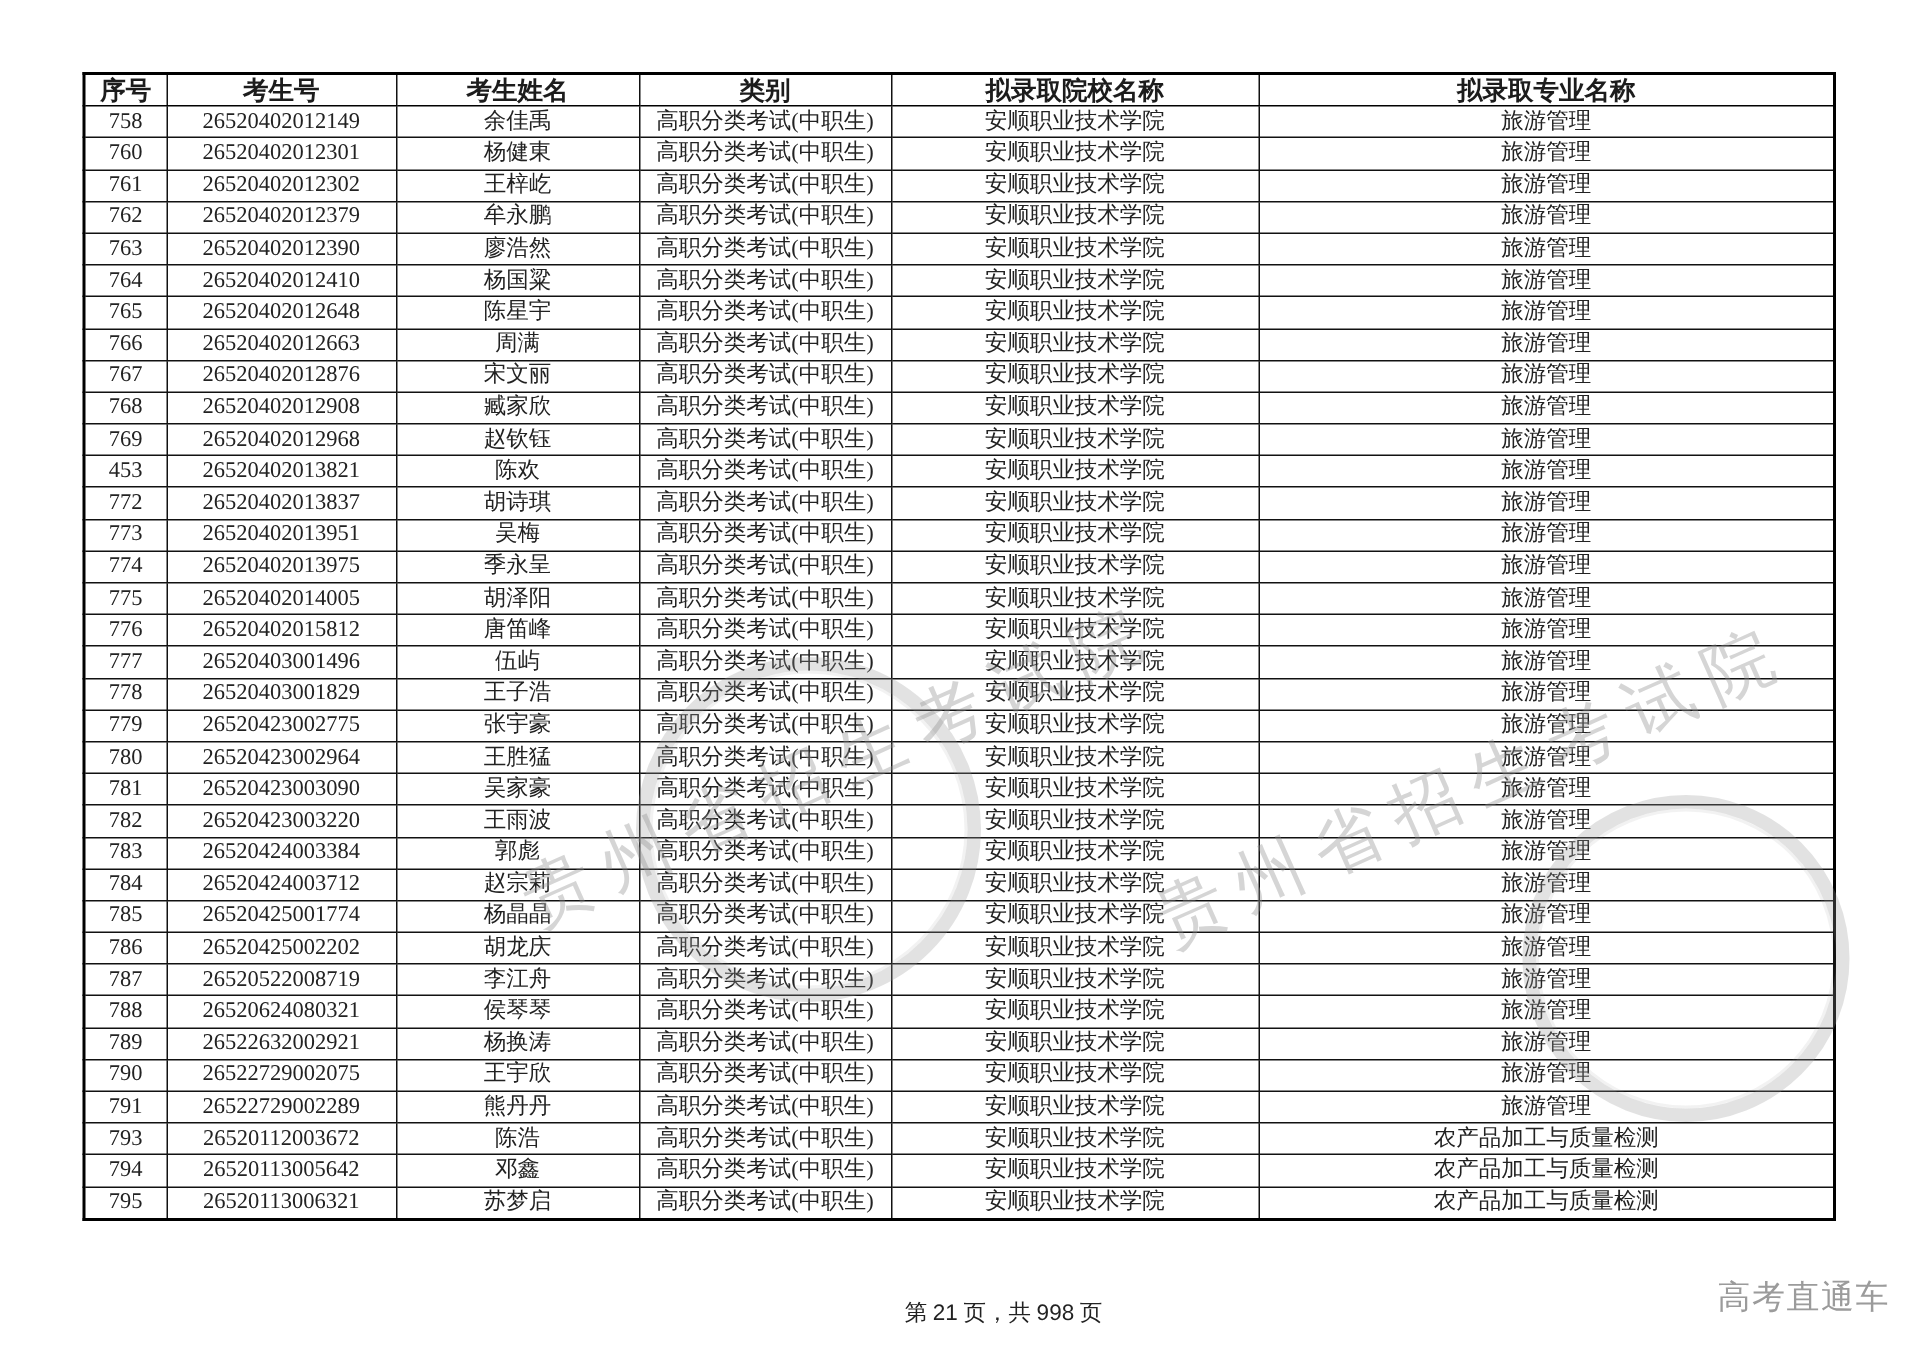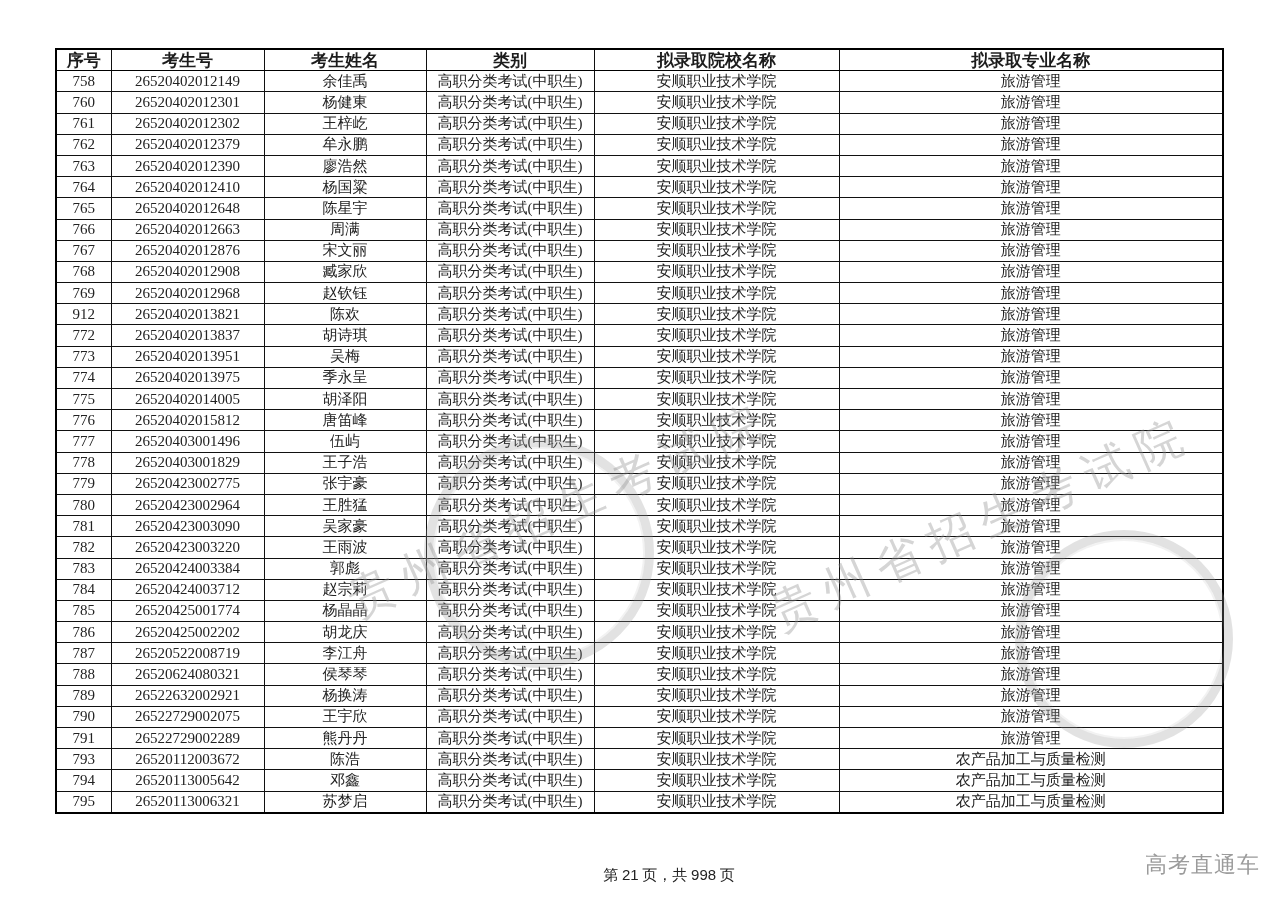--- a/index.html
+++ b/index.html
@@ -161,21 +161,21 @@
         </tr>
         <tr>
           <td>769</td>
           <td>26520402012968</td>
           <td>赵钦钰</td>
           <td>高职分类考试(中职生)</td>
           <td>安顺职业技术学院</td>
           <td>旅游管理</td>
         </tr>
         <tr>
-          <td>912</td>
+          <td>453</td>
           <td>26520402013821</td>
           <td>陈欢</td>
           <td>高职分类考试(中职生)</td>
           <td>安顺职业技术学院</td>
           <td>旅游管理</td>
         </tr>
         <tr>
           <td>772</td>
           <td>26520402013837</td>
           <td>胡诗琪</td>

